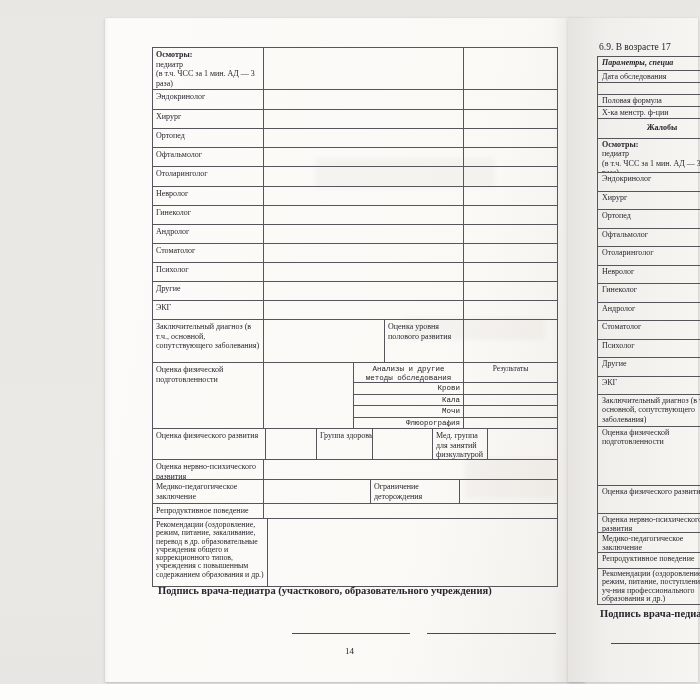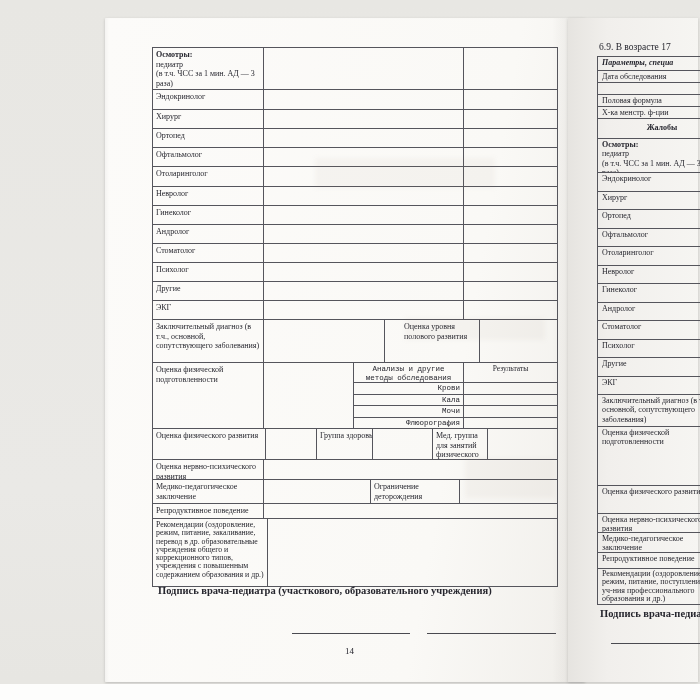--- a/index.html
+++ b/index.html
@@ -33,21 +33,21 @@
     font-size:8px;line-height:9.5px;
   }
   .tr{display:flex;border-bottom:1px solid #55555c;box-sizing:border-box;flex:0 0 auto;}
   .tr:last-child{border-bottom:none;}
   .td{box-sizing:border-box;border-right:1px solid #55555c;padding:2px 3px;overflow:hidden;}
   .td.last{border-right:none;flex:1 1 auto;}
   .w111{width:111px;flex:0 0 111px;}
   .w113{width:113px;flex:0 0 113px;}
   .w115{width:115px;flex:0 0 115px;}
   .w121{width:121px;flex:0 0 121px;}
-  .w79{width:79px;flex:0 0 79px;margin-left:16px;}
+  .w79{width:79px;flex:0 0 79px;}
   .w90{width:90px;flex:0 0 90px;}
   .w51{width:51px;flex:0 0 51px;}
   .w56{width:56px;flex:0 0 56px;}
   .w60{width:60px;flex:0 0 60px;}
   .w55{width:55px;flex:0 0 55px;}
   .w107{width:107px;flex:0 0 107px;}
   .w89{width:89px;flex:0 0 89px;}
   .w110{width:110px;flex:0 0 110px;font-family:Liberation Mono, monospace;}
   .h42{height:42px;} .h20{height:20px;} .h19{height:19px;} .h43{height:43px;}
   .h66{height:66px;} .h31{height:31px;} .h24{height:24px;} .h15{height:15px;} .h67{height:67px;gap:12px;}
@@ -190,21 +190,21 @@
             <div class="td last"></div>
           </div>
       </div>
     </div>
 
     <div class="tr h31">
       <div class="td w113">Оценка физического развития</div>
       <div class="td w51"></div>
       <div class="td w56 nowrap">Группа здоровья</div>
       <div class="td w60"></div>
-      <div class="td w55">Мед. группа для занятий физического</div>
+      <div class="td w55">Мед. группа для занятий физкультурой</div>
       <div class="td last"></div>
     </div>
 
     <div class="tr h20">
       <div class="td w111">Оценка нервно-психического развития</div>
       <div class="td last"></div>
     </div>
 
     <div class="tr h24">
       <div class="td w111">Медико-педагогическое заключение</div>

